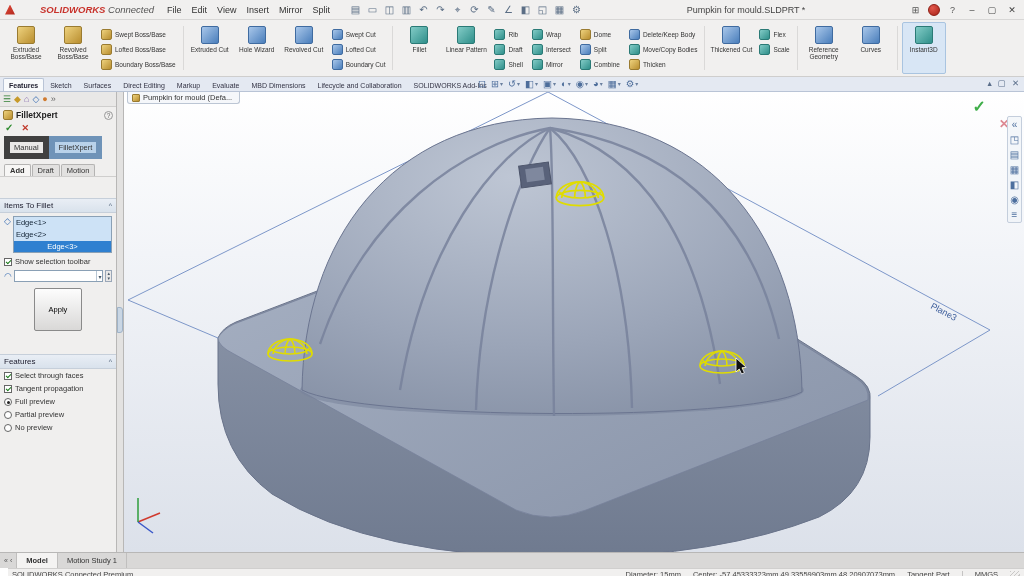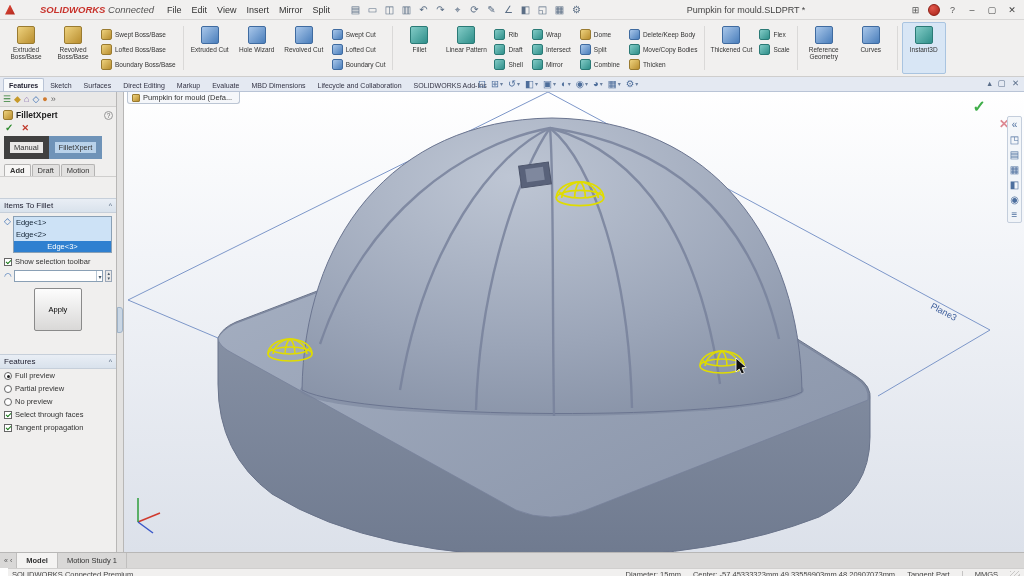--- a/index.html
+++ b/index.html
@@ -415,41 +415,41 @@
           </span>
       </div>
       <div class="apply-row">
         <button class="apply-btn">Apply</button>
       </div>
       <div class="group-header">
         <span>Features</span>
         <span class="chev">^</span>
       </div>
       <div>
+          <div class="cb-row">
+            <span class="cb checked"></span>
+            <span>Select through faces</span>
+          </div>
+          <div class="cb-row">
+            <span class="cb checked"></span>
+            <span>Tangent propagation</span>
+          </div>
+        </div>
+      <div>
           <div class="radio-row">
             <span class="radio selected"></span>
             <span>Full preview</span>
           </div>
           <div class="radio-row">
             <span class="radio"></span>
             <span>Partial preview</span>
           </div>
           <div class="radio-row">
             <span class="radio"></span>
             <span>No preview</span>
-          </div>
-        </div>
-      <div>
-          <div class="cb-row">
-            <span class="cb checked"></span>
-            <span>Select through faces</span>
-          </div>
-          <div class="cb-row">
-            <span class="cb checked"></span>
-            <span>Tangent propagation</span>
           </div>
         </div>
       <div class="panel-rest"></div>
     </div>
 
     <div class="splitter">
       <span class="split-tab"></span>
     </div>
 
     <div class="viewport">

